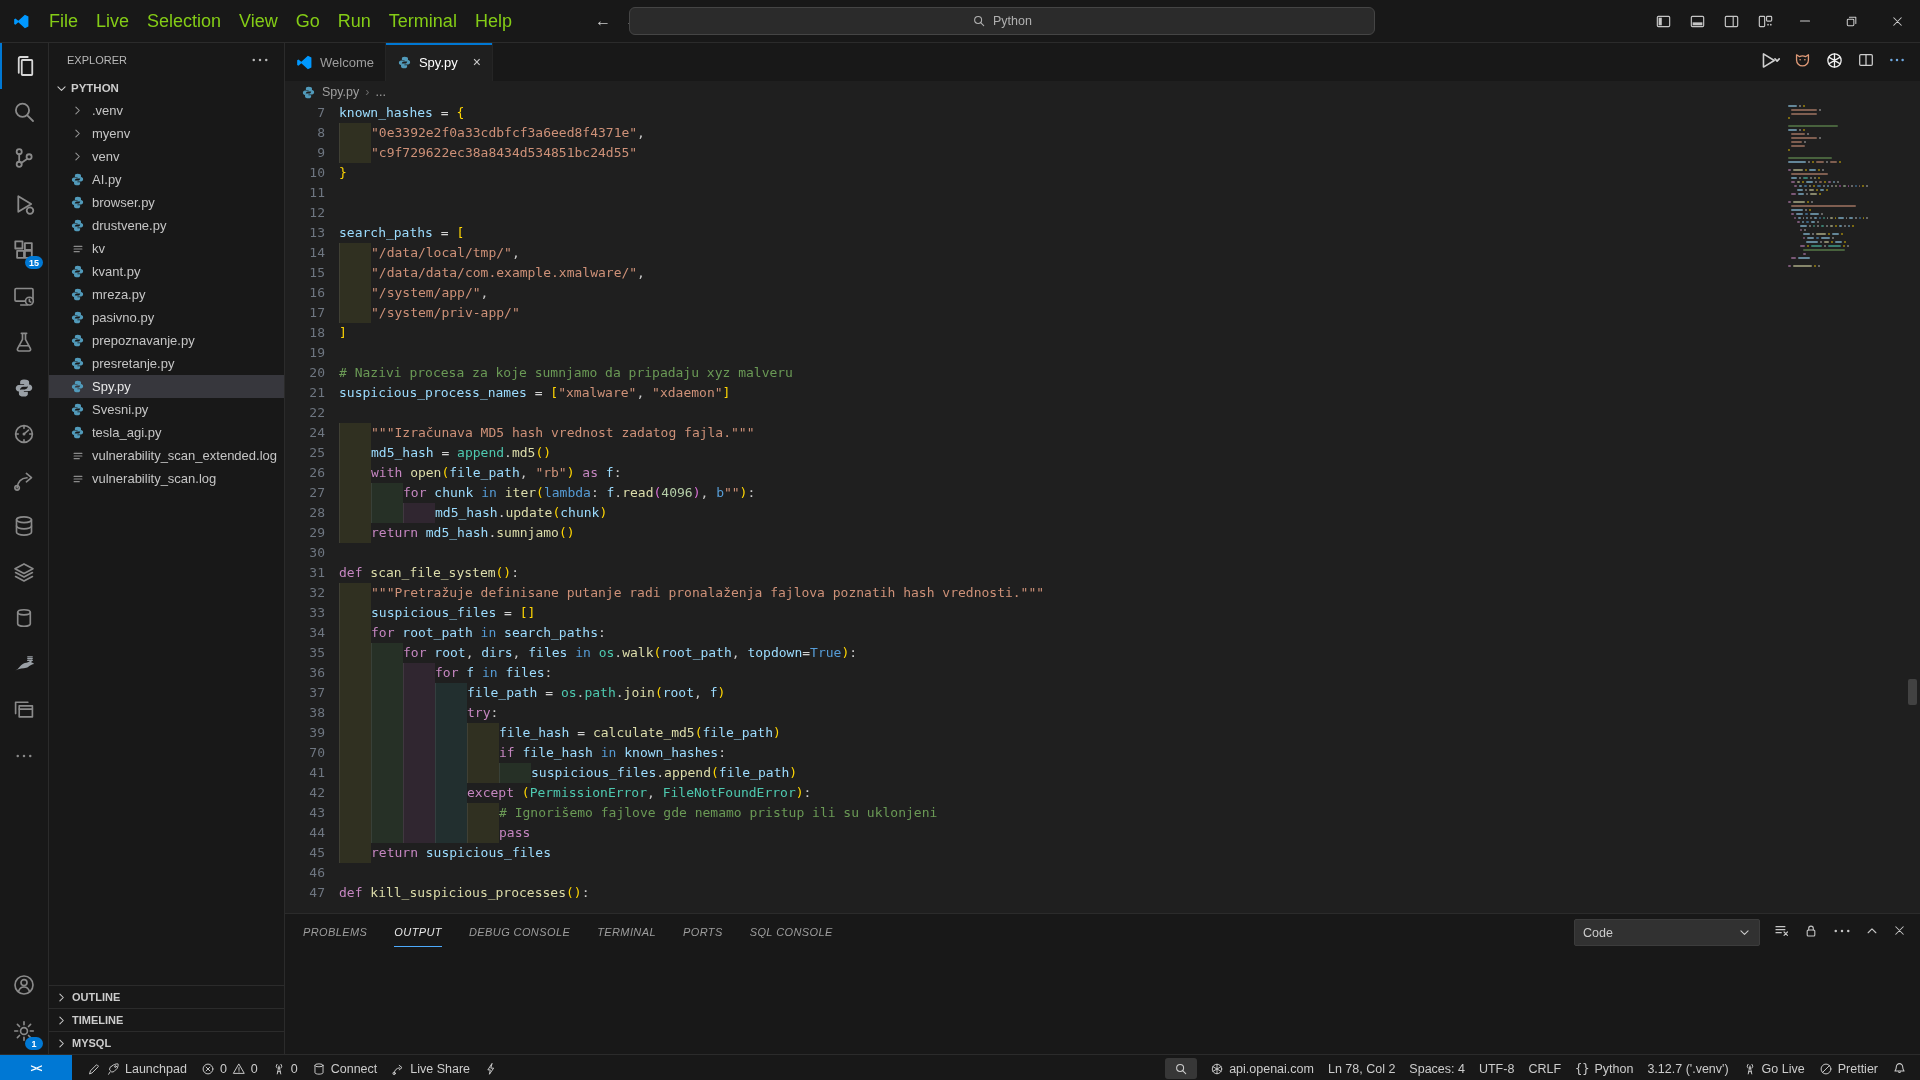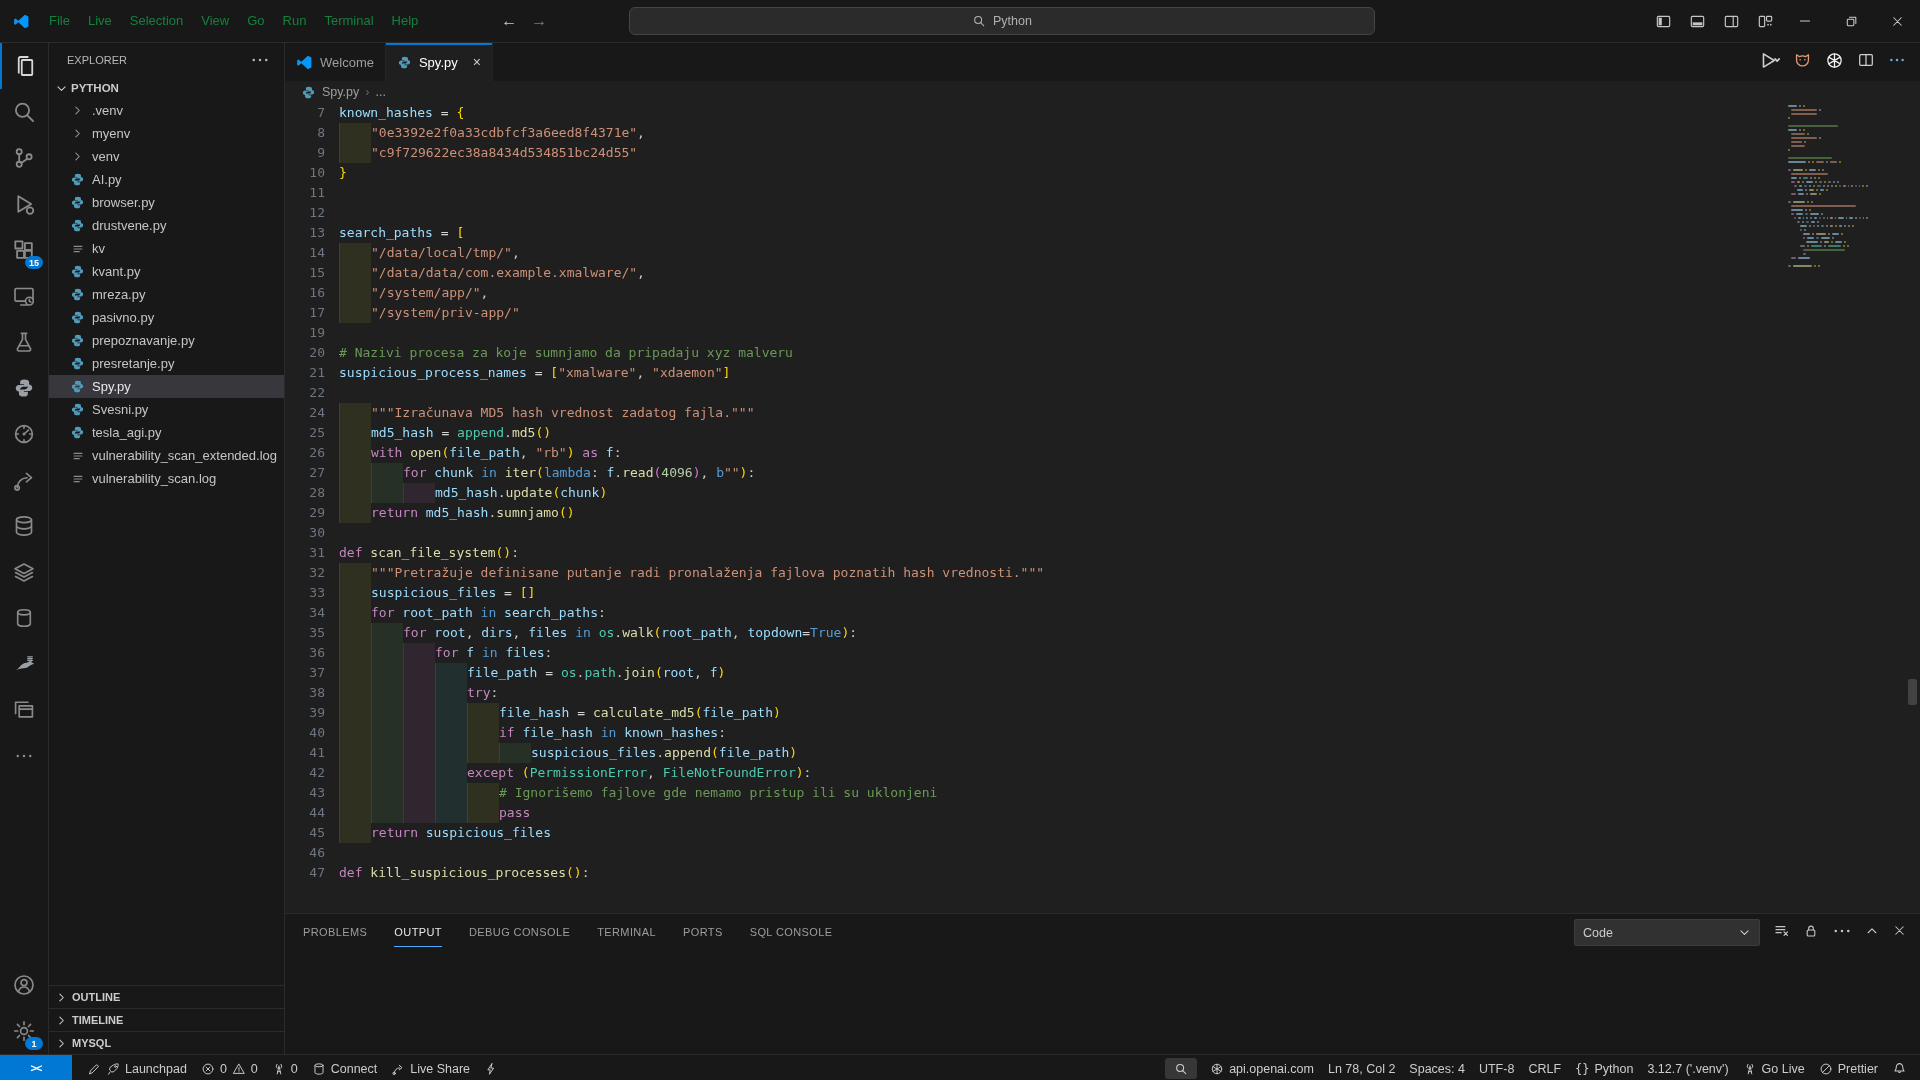--- a/index.html
+++ b/index.html
@@ -4,21 +4,21 @@
 <style>
   html,body{margin:0;padding:0;background:#1f1f1f;width:1920px;height:1080px;overflow:hidden;
     font-family:"Liberation Sans",sans-serif;color:#cccccc;-webkit-font-smoothing:antialiased;}
   .icn{display:inline-flex;align-items:center;justify-content:center;line-height:1;}
   .icn svg{display:block;}
 
   
   .titlebar{height:42px;background:#181818;border-bottom:1px solid #2b2b2b;display:flex;align-items:center;position:relative;}
   .vscode-logo{margin:0 10px 0 13px;}
   .menubar{display:flex;align-items:center;}
-  .menu-item{padding:0 9px;height:26px;line-height:26px;font-size:13px;color:#15803d;border-radius:5px;cursor:default;}
+  .menu-item{padding:0 9px;height:26px;line-height:26px;font-size:18px;color:#84cc16;border-radius:5px;cursor:default;}
   .nav-arrows{display:flex;gap:14px;margin-left:74px;font-size:16px;color:#cccccc;}
   .nav-arrows .dim{color:#7a7a7a;}
   .command-center{position:absolute;left:629px;top:7px;width:744px;height:26px;background:#2b2b2b;
     border:1px solid #454545;border-radius:6px;display:flex;align-items:center;justify-content:center;
     gap:7px;color:#b0b0b0;font-size:12.5px;}
   .win-controls{position:absolute;right:0;top:0;height:42px;display:flex;align-items:center;}
   .layout-btn{width:34px;height:42px;display:flex;align-items:center;justify-content:center;color:#c5c5c5;}
   .winbtn{width:46px;height:42px;display:flex;align-items:center;justify-content:center;color:#cccccc;font-size:13px;}
 
   
@@ -70,21 +70,21 @@
   .t-c{color:#6A9955;} .t-k{color:#C586C0;} .t-kb{color:#569CD6;} .t-f{color:#DCDCAA;}
   .t-m{color:#4EC9B0;} .t-num{color:#B5CEA8;} .t-b1{color:#ffd602;} .t-b2{color:#da70d6;}
 
   .minimap{position:absolute;top:2px;right:50px;width:82px;}
   .mm-line{height:2px;margin-bottom:2px;display:flex;}
   .mm-tok{height:2px;border-radius:1px;margin-right:2px;}
   .scroll-thumb{position:absolute;right:3px;top:576px;width:9px;height:26px;background:#424242;border-radius:2px;}
 
   
   .panel{height:140px;border-top:1px solid #2b2b2b;background:#181818;position:relative;flex-shrink:0;}
-  .panel-tabs{display:flex;gap:27px;padding-left:18px;height:35px;align-items:center;font-size:11px;color:#9d9d9d;letter-spacing:.4px;}
+  .panel-tabs{display:flex;gap:27px;padding-left:18px;height:35px;align-items:center;font-size:11px;color:#9d9d9d;letter-spacing:.4px;font-style:italic;}
   .panel-tab{position:relative;}
   .panel-tab.active{color:#e7e7e7;}
   .panel-tab.active::after{content:'';position:absolute;left:0;right:0;bottom:-9px;height:1px;background:#4daafc;}
   .panel-right{position:absolute;right:13px;top:5px;display:flex;align-items:center;gap:13px;color:#c5c5c5;}
   .panel-select{width:168px;height:25px;background:#313131;border:1px solid #3c3c3c;border-radius:2px;
     display:flex;align-items:center;padding:0 8px;font-size:12.5px;color:#cccccc;}
   .panel-select .icn{margin-left:auto;}
 
   
   .statusbar{height:27px;background:#181818;border-top:1px solid #2b2b2b;display:flex;align-items:center;font-size:12.5px;color:#cccccc;}
@@ -653,41 +653,42 @@
           <div class="code-line"><span class="num">8</span><span class="lcontent"><span class="ind ci1"></span><span class="t-s">"0e3392e2f0a33cdbfcf3a6eed8f4371e"</span><span class="t-p">,</span></span></div>
           <div class="code-line"><span class="num">9</span><span class="lcontent"><span class="ind ci1"></span><span class="t-s">"c9f729622ec38a8434d534851bc24d55"</span></span></div>
           <div class="code-line"><span class="num">10</span><span class="lcontent"><span class="t-b1">}</span></span></div>
           <div class="code-line"><span class="num">11</span><span class="lcontent"></span></div>
           <div class="code-line"><span class="num">12</span></div>
           <div class="code-line"><span class="num">13</span><span class="lcontent"><span class="t-v">search_paths</span><span class="t-o"> = </span><span class="t-b1">[</span></span></div>
           <div class="code-line"><span class="num">14</span><span class="lcontent"><span class="ind ci1"></span><span class="t-s">"/data/local/tmp/"</span><span class="t-p">,</span></span></div>
           <div class="code-line"><span class="num">15</span><span class="lcontent"><span class="ind ci1"></span><span class="t-s">"/data/data/com.example.xmalware/"</span><span class="t-p">,</span></span></div>
           <div class="code-line"><span class="num">16</span><span class="lcontent"><span class="ind ci1"></span><span class="t-s">"/system/app/"</span><span class="t-p">,</span></span></div>
           <div class="code-line"><span class="num">17</span><span class="lcontent"><span class="ind ci1"></span><span class="t-s">"/system/priv-app/"</span></span></div>
+          <div class="code-line"><span class="num">18</span><span class="lcontent"><span class="t-b1">]</span></span></div>
           <div class="code-line"><span class="num">19</span><span class="lcontent"></span></div>
           <div class="code-line"><span class="num">20</span><span class="lcontent"><span class="t-c"># Nazivi procesa za koje sumnjamo da pripadaju xyz malveru</span></span></div>
           <div class="code-line"><span class="num">21</span><span class="lcontent"><span class="t-v">suspicious_process_names</span><span class="t-o"> = </span><span class="t-b1">[</span><span class="t-s">"xmalware"</span><span class="t-p">, </span><span class="t-s">"xdaemon"</span><span class="t-b1">]</span></span></div>
           <div class="code-line"><span class="num">22</span><span class="lcontent"></span></div>
           <div class="code-line"><span class="num">24</span><span class="lcontent"><span class="ind ci1"></span><span class="t-s">"""Izračunava MD5 hash vrednost zadatog fajla."""</span></span></div>
           <div class="code-line"><span class="num">25</span><span class="lcontent"><span class="ind ci1"></span><span class="t-v">md5_hash</span><span class="t-o"> = </span><span class="t-m">append</span><span class="t-p">.</span><span class="t-f">md5</span><span class="t-b1">()</span></span></div>
           <div class="code-line"><span class="num">26</span><span class="lcontent"><span class="ind ci1"></span><span class="t-k">with </span><span class="t-f">open</span><span class="t-b1">(</span><span class="t-v">file_path</span><span class="t-p">, </span><span class="t-s">"rb"</span><span class="t-b1">)</span><span class="t-k"> as </span><span class="t-v">f</span><span class="t-p">:</span></span></div>
           <div class="code-line"><span class="num">27</span><span class="lcontent"><span class="ind ci1"></span><span class="ind ci2"></span><span class="t-k">for </span><span class="t-v">chunk</span><span class="t-kb"> in </span><span class="t-f">iter</span><span class="t-b1">(</span><span class="t-kb">lambda</span><span class="t-p">: </span><span class="t-v">f</span><span class="t-p">.</span><span class="t-f">read</span><span class="t-b2">(</span><span class="t-num">4096</span><span class="t-b2">)</span><span class="t-p">, </span><span class="t-kb">b</span><span class="t-s">""</span><span class="t-b1">)</span><span class="t-p">:</span></span></div>
           <div class="code-line"><span class="num">28</span><span class="lcontent"><span class="ind ci1"></span><span class="ind ci2"></span><span class="ind ci3"></span><span class="t-v">md5_hash</span><span class="t-p">.</span><span class="t-f">update</span><span class="t-b1">(</span><span class="t-v">chunk</span><span class="t-b1">)</span></span></div>
           <div class="code-line"><span class="num">29</span><span class="lcontent"><span class="ind ci1"></span><span class="t-k">return </span><span class="t-v">md5_hash</span><span class="t-p">.</span><span class="t-f">sumnjamo</span><span class="t-b1">()</span></span></div>
           <div class="code-line"><span class="num">30</span><span class="lcontent"></span></div>
           <div class="code-line"><span class="num">31</span><span class="lcontent"><span class="t-k">def </span><span class="t-f">scan_file_system</span><span class="t-b1">()</span><span class="t-p">:</span></span></div>
           <div class="code-line"><span class="num">32</span><span class="lcontent"><span class="ind ci1"></span><span class="t-s">"""Pretražuje definisane putanje radi pronalaženja fajlova poznatih hash vrednosti."""</span></span></div>
           <div class="code-line"><span class="num">33</span><span class="lcontent"><span class="ind ci1"></span><span class="t-v">suspicious_files</span><span class="t-o"> = </span><span class="t-b1">[]</span></span></div>
           <div class="code-line"><span class="num">34</span><span class="lcontent"><span class="ind ci1"></span><span class="t-k">for </span><span class="t-v">root_path</span><span class="t-kb"> in </span><span class="t-v">search_paths</span><span class="t-p">:</span></span></div>
           <div class="code-line"><span class="num">35</span><span class="lcontent"><span class="ind ci1"></span><span class="ind ci2"></span><span class="t-k">for </span><span class="t-v">root</span><span class="t-p">, </span><span class="t-v">dirs</span><span class="t-p">, </span><span class="t-v">files</span><span class="t-kb"> in </span><span class="t-m">os</span><span class="t-p">.</span><span class="t-f">walk</span><span class="t-b1">(</span><span class="t-v">root_path</span><span class="t-p">, </span><span class="t-v">topdown</span><span class="t-o">=</span><span class="t-kb">True</span><span class="t-b1">)</span><span class="t-p">:</span></span></div>
           <div class="code-line"><span class="num">36</span><span class="lcontent"><span class="ind ci1"></span><span class="ind ci2"></span><span class="ind ci3"></span><span class="t-k">for </span><span class="t-v">f</span><span class="t-kb"> in </span><span class="t-v">files</span><span class="t-p">:</span></span></div>
           <div class="code-line"><span class="num">37</span><span class="lcontent"><span class="ind ci1"></span><span class="ind ci2"></span><span class="ind ci3"></span><span class="ind ci4"></span><span class="t-v">file_path</span><span class="t-o"> = </span><span class="t-m">os</span><span class="t-p">.</span><span class="t-m">path</span><span class="t-p">.</span><span class="t-f">join</span><span class="t-b1">(</span><span class="t-v">root</span><span class="t-p">, </span><span class="t-v">f</span><span class="t-b1">)</span></span></div>
           <div class="code-line"><span class="num">38</span><span class="lcontent"><span class="ind ci1"></span><span class="ind ci2"></span><span class="ind ci3"></span><span class="ind ci4"></span><span class="t-k">try</span><span class="t-p">:</span></span></div>
           <div class="code-line"><span class="num">39</span><span class="lcontent"><span class="ind ci1"></span><span class="ind ci2"></span><span class="ind ci3"></span><span class="ind ci4"></span><span class="ind ci1"></span><span class="t-v">file_hash</span><span class="t-o"> = </span><span class="t-f">calculate_md5</span><span class="t-b1">(</span><span class="t-v">file_path</span><span class="t-b1">)</span></span></div>
-          <div class="code-line"><span class="num">40</span><span class="lcontent"><span class="ind ci1"></span><span class="ind ci2"></span><span class="ind ci3"></span><span class="ind ci4"></span><span class="ind ci1"></span><span class="t-k">if </span><span class="t-v">file_hash</span><span class="t-kb"> in </span><span class="t-v">known_hashes</span><span class="t-p">:</span></span></div>
+          <div class="code-line"><span class="num">70</span><span class="lcontent"><span class="ind ci1"></span><span class="ind ci2"></span><span class="ind ci3"></span><span class="ind ci4"></span><span class="ind ci1"></span><span class="t-k">if </span><span class="t-v">file_hash</span><span class="t-kb"> in </span><span class="t-v">known_hashes</span><span class="t-p">:</span></span></div>
           <div class="code-line"><span class="num">41</span><span class="lcontent"><span class="ind ci1"></span><span class="ind ci2"></span><span class="ind ci3"></span><span class="ind ci4"></span><span class="ind ci1"></span><span class="ind ci2"></span><span class="t-v">suspicious_files</span><span class="t-p">.</span><span class="t-f">append</span><span class="t-b1">(</span><span class="t-v">file_path</span><span class="t-b1">)</span></span></div>
           <div class="code-line"><span class="num">42</span><span class="lcontent"><span class="ind ci1"></span><span class="ind ci2"></span><span class="ind ci3"></span><span class="ind ci4"></span><span class="t-k">except </span><span class="t-b1">(</span><span class="t-m">PermissionError</span><span class="t-p">, </span><span class="t-m">FileNotFoundError</span><span class="t-b1">)</span><span class="t-p">:</span></span></div>
           <div class="code-line"><span class="num">43</span><span class="lcontent"><span class="ind ci1"></span><span class="ind ci2"></span><span class="ind ci3"></span><span class="ind ci4"></span><span class="ind ci1"></span><span class="t-c"># Ignorišemo fajlove gde nemamo pristup ili su uklonjeni</span></span></div>
           <div class="code-line"><span class="num">44</span><span class="lcontent"><span class="ind ci1"></span><span class="ind ci2"></span><span class="ind ci3"></span><span class="ind ci4"></span><span class="ind ci1"></span><span class="t-k">pass</span></span></div>
           <div class="code-line"><span class="num">45</span><span class="lcontent"><span class="ind ci1"></span><span class="t-k">return </span><span class="t-v">suspicious_files</span></span></div>
           <div class="code-line"><span class="num">46</span><span class="lcontent"></span></div>
           <div class="code-line"><span class="num">47</span><span class="lcontent"><span class="t-k">def </span><span class="t-f">kill_suspicious_processes</span><span class="t-b1">()</span><span class="t-p">:</span></span></div>
         </div>
       <div class="minimap" id="minimap">
           <div class="mm-line" style="padding-left: 0px;">

